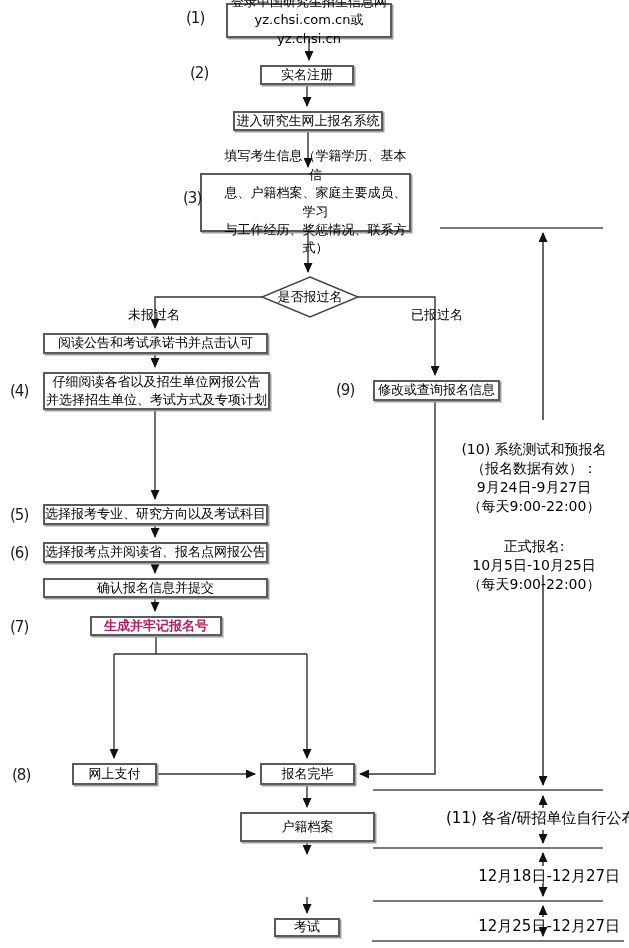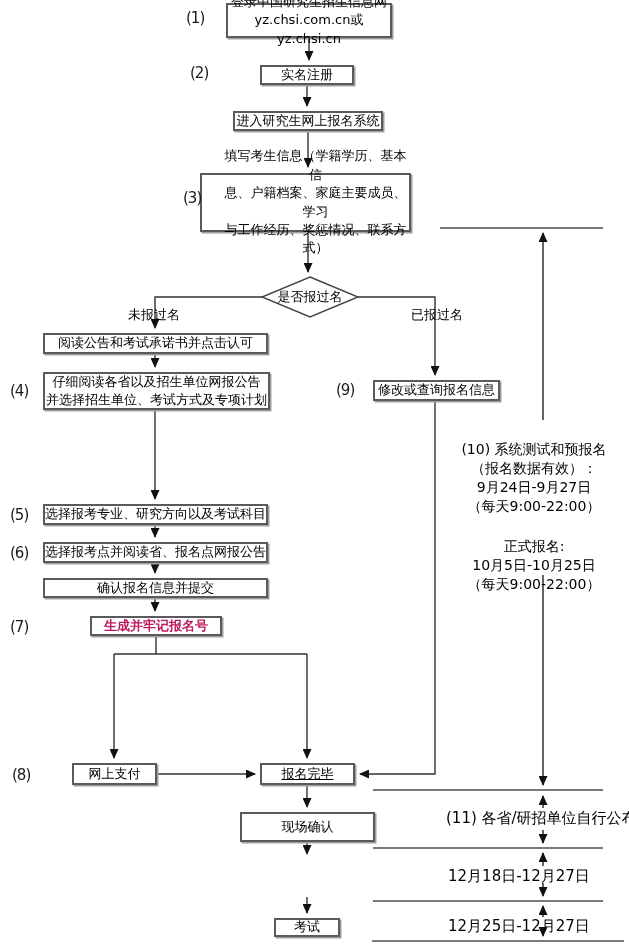--- a/index.html
+++ b/index.html
@@ -23,21 +23,21 @@
   .diamond-label{
     position:absolute;z-index:2;font-size:13px;text-align:center;
     display:flex;align-items:center;justify-content:center;
   }
   .note{position:absolute;z-index:2;font-size:15px;white-space:nowrap;}
   .note-block{
     position:absolute;z-index:2;font-size:14px;text-align:center;
     line-height:19px;white-space:nowrap;
   }
   .note-block .gap{margin-top:21px;}
-  .centered{text-align:left;}
+  .centered{text-align:right;}
 </style>
 </head>
 <body>
 
 <div id="canvas">
 
   <svg id="connectors" width="629" height="948">
     <defs>
       <marker id="arw" markerUnits="userSpaceOnUse" markerWidth="11" markerHeight="9" refX="9" refY="4.5" orient="auto">
         <path d="M0,0 L10,4.5 L0,9 Z" fill="#111"></path>
@@ -99,23 +99,23 @@
   <div class="diamond-label" style="left:262px;top:288px;width:96px;height:18px;">是否报过名</div>
 
   <div class="box" style="left:43px;top:333px;width:225px;height:21px;">阅读公告和考试承诺书并点击认可</div>
   <div class="box" style="left:43px;top:372px;width:227px;height:38px;">仔细阅读各省以及招生单位网报公告
 并选择招生单位、考试方式及专项计划</div>
   <div class="box" style="left:43px;top:504px;width:225px;height:21px;">选择报考专业、研究方向以及考试科目</div>
   <div class="box" style="left:43px;top:542px;width:225px;height:21px;">选择报考点并阅读省、报名点网报公告</div>
   <div class="box" style="left:43px;top:578px;width:225px;height:20px;">确认报名信息并提交</div>
   <div class="box red-text" style="left:90px;top:616px;width:132px;height:20px;">生成并牢记报名号</div>
   <div class="box" style="left:72px;top:763px;width:85px;height:22px;">网上支付</div>
-  <div class="box" style="left:260px;top:763px;width:95px;height:22px;text-decoration:underline;">报名完毕</div>
+  <div class="box" style="left:260px;top:763px;width:95px;height:22px;">报名完毕</div>
   <div class="box" style="left:373px;top:380px;width:127px;height:21px;">修改或查询报名信息</div>
-  <div class="box" style="left:240px;top:812px;width:135px;height:30px;">现场确认</div>
+  <div class="box" style="left:240px;top:812px;width:135px;height:30px;">户籍档案</div>
   <div class="box" style="left:274px;top:918px;width:66px;height:19px;">考试</div>
 
   <div class="branch-label" style="left:128px;top:306px;">未报过名</div>
   <div class="branch-label" style="left:411px;top:306px;">已报过名</div>
 
   <div class="step-label" style="left:186px;top:9px;">(1)</div>
   <div class="step-label" style="left:190px;top:64px;">(2)</div>
   <div class="step-label" style="left:183px;top:189px;">(3)</div>
   <div class="step-label" style="left:10px;top:382px;">(4)</div>
   <div class="step-label" style="left:10px;top:506px;">(5)</div>

